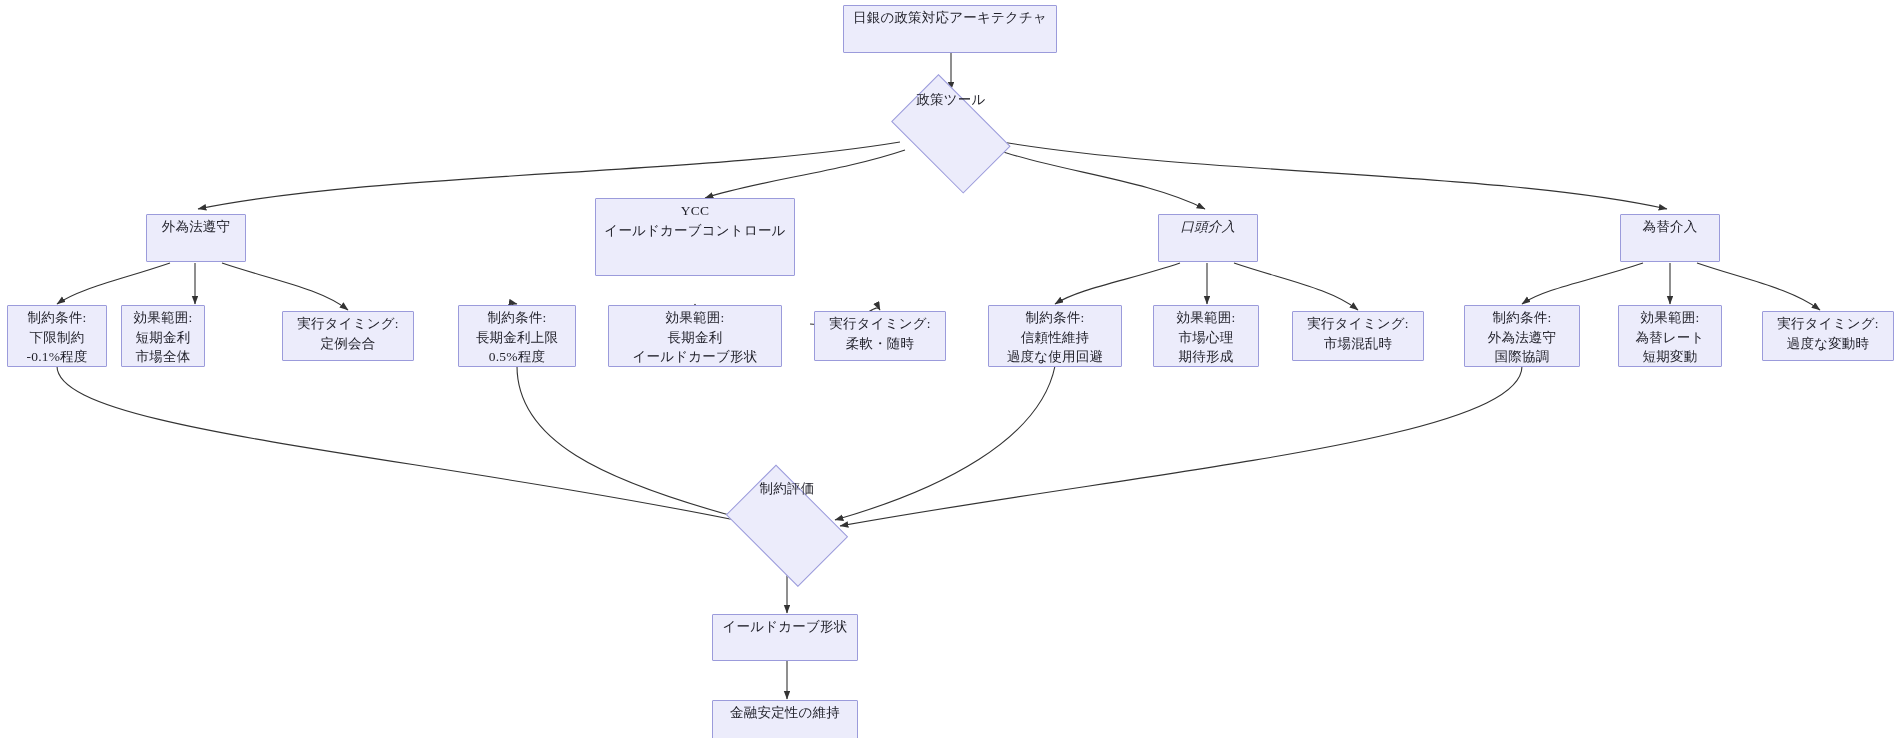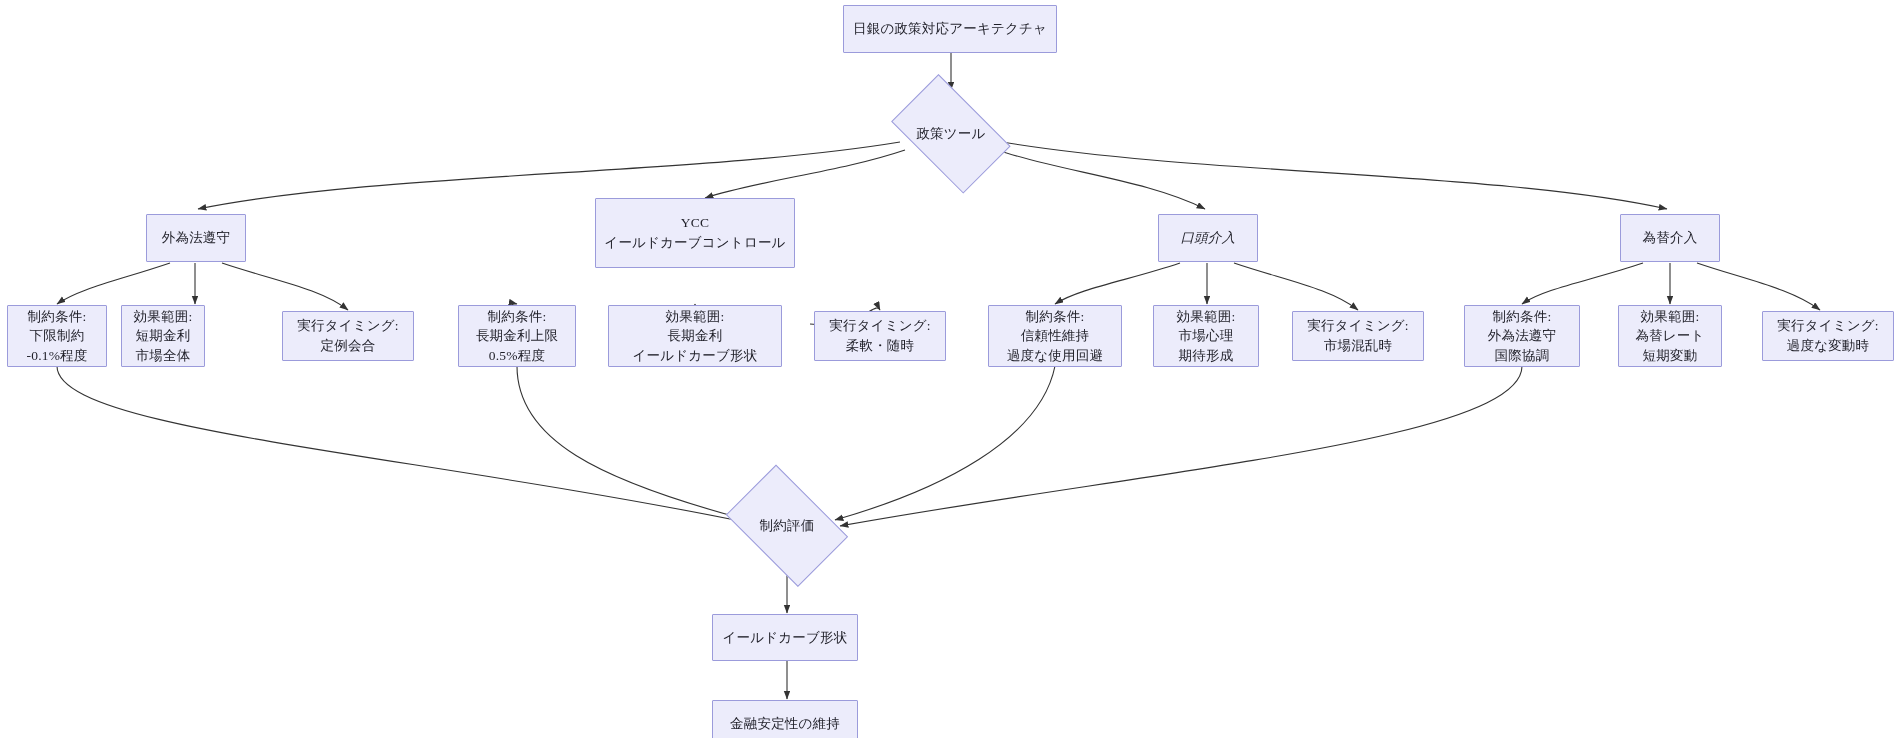--- a/index.html
+++ b/index.html
@@ -28,21 +28,20 @@
   }
   .edge-path {
     fill: none;
     stroke: #333333;
     stroke-width: 1.1px;
   }
   .node {
     position: absolute;
     box-sizing: border-box;
     display: flex;
-    align-items: center;
     justify-content: center;
     text-align: center;
     color: #1f1f28;
     font-size: 13.5px;
     line-height: 1.45;
     letter-spacing: 0.2px;
   }
   .node.box {
     background: #ECECFB;
     border: 1px solid #9B9BDB;
@@ -121,21 +120,21 @@
 
   <div class="node diamond" style="left:880px; top:88px; width:142px; height:92px;">
     <span class="diamond-shape"></span>
     <span class="node-label">政策ツール</span>
   </div>
 
   <div class="node box" style="left:146px; top:214px; width:100px; height:48px;">
     <span class="node-label">外為法遵守</span>
   </div>
 
-  <div class="node box" style="left:595px; top:198px; width:200px; height:70px;">
+  <div class="node box" style="left:595px; top:198px; width:200px; height:78px;">
     <span class="node-label">YCC
 イールドカーブコントロール</span>
   </div>
 
   <div class="node box" style="left:1158px; top:214px; width:100px; height:48px;font-style:italic;">
     <span class="node-label">口頭介入</span>
   </div>
 
   <div class="node box" style="left:1620px; top:214px; width:100px; height:48px;">
     <span class="node-label">為替介入</span>

